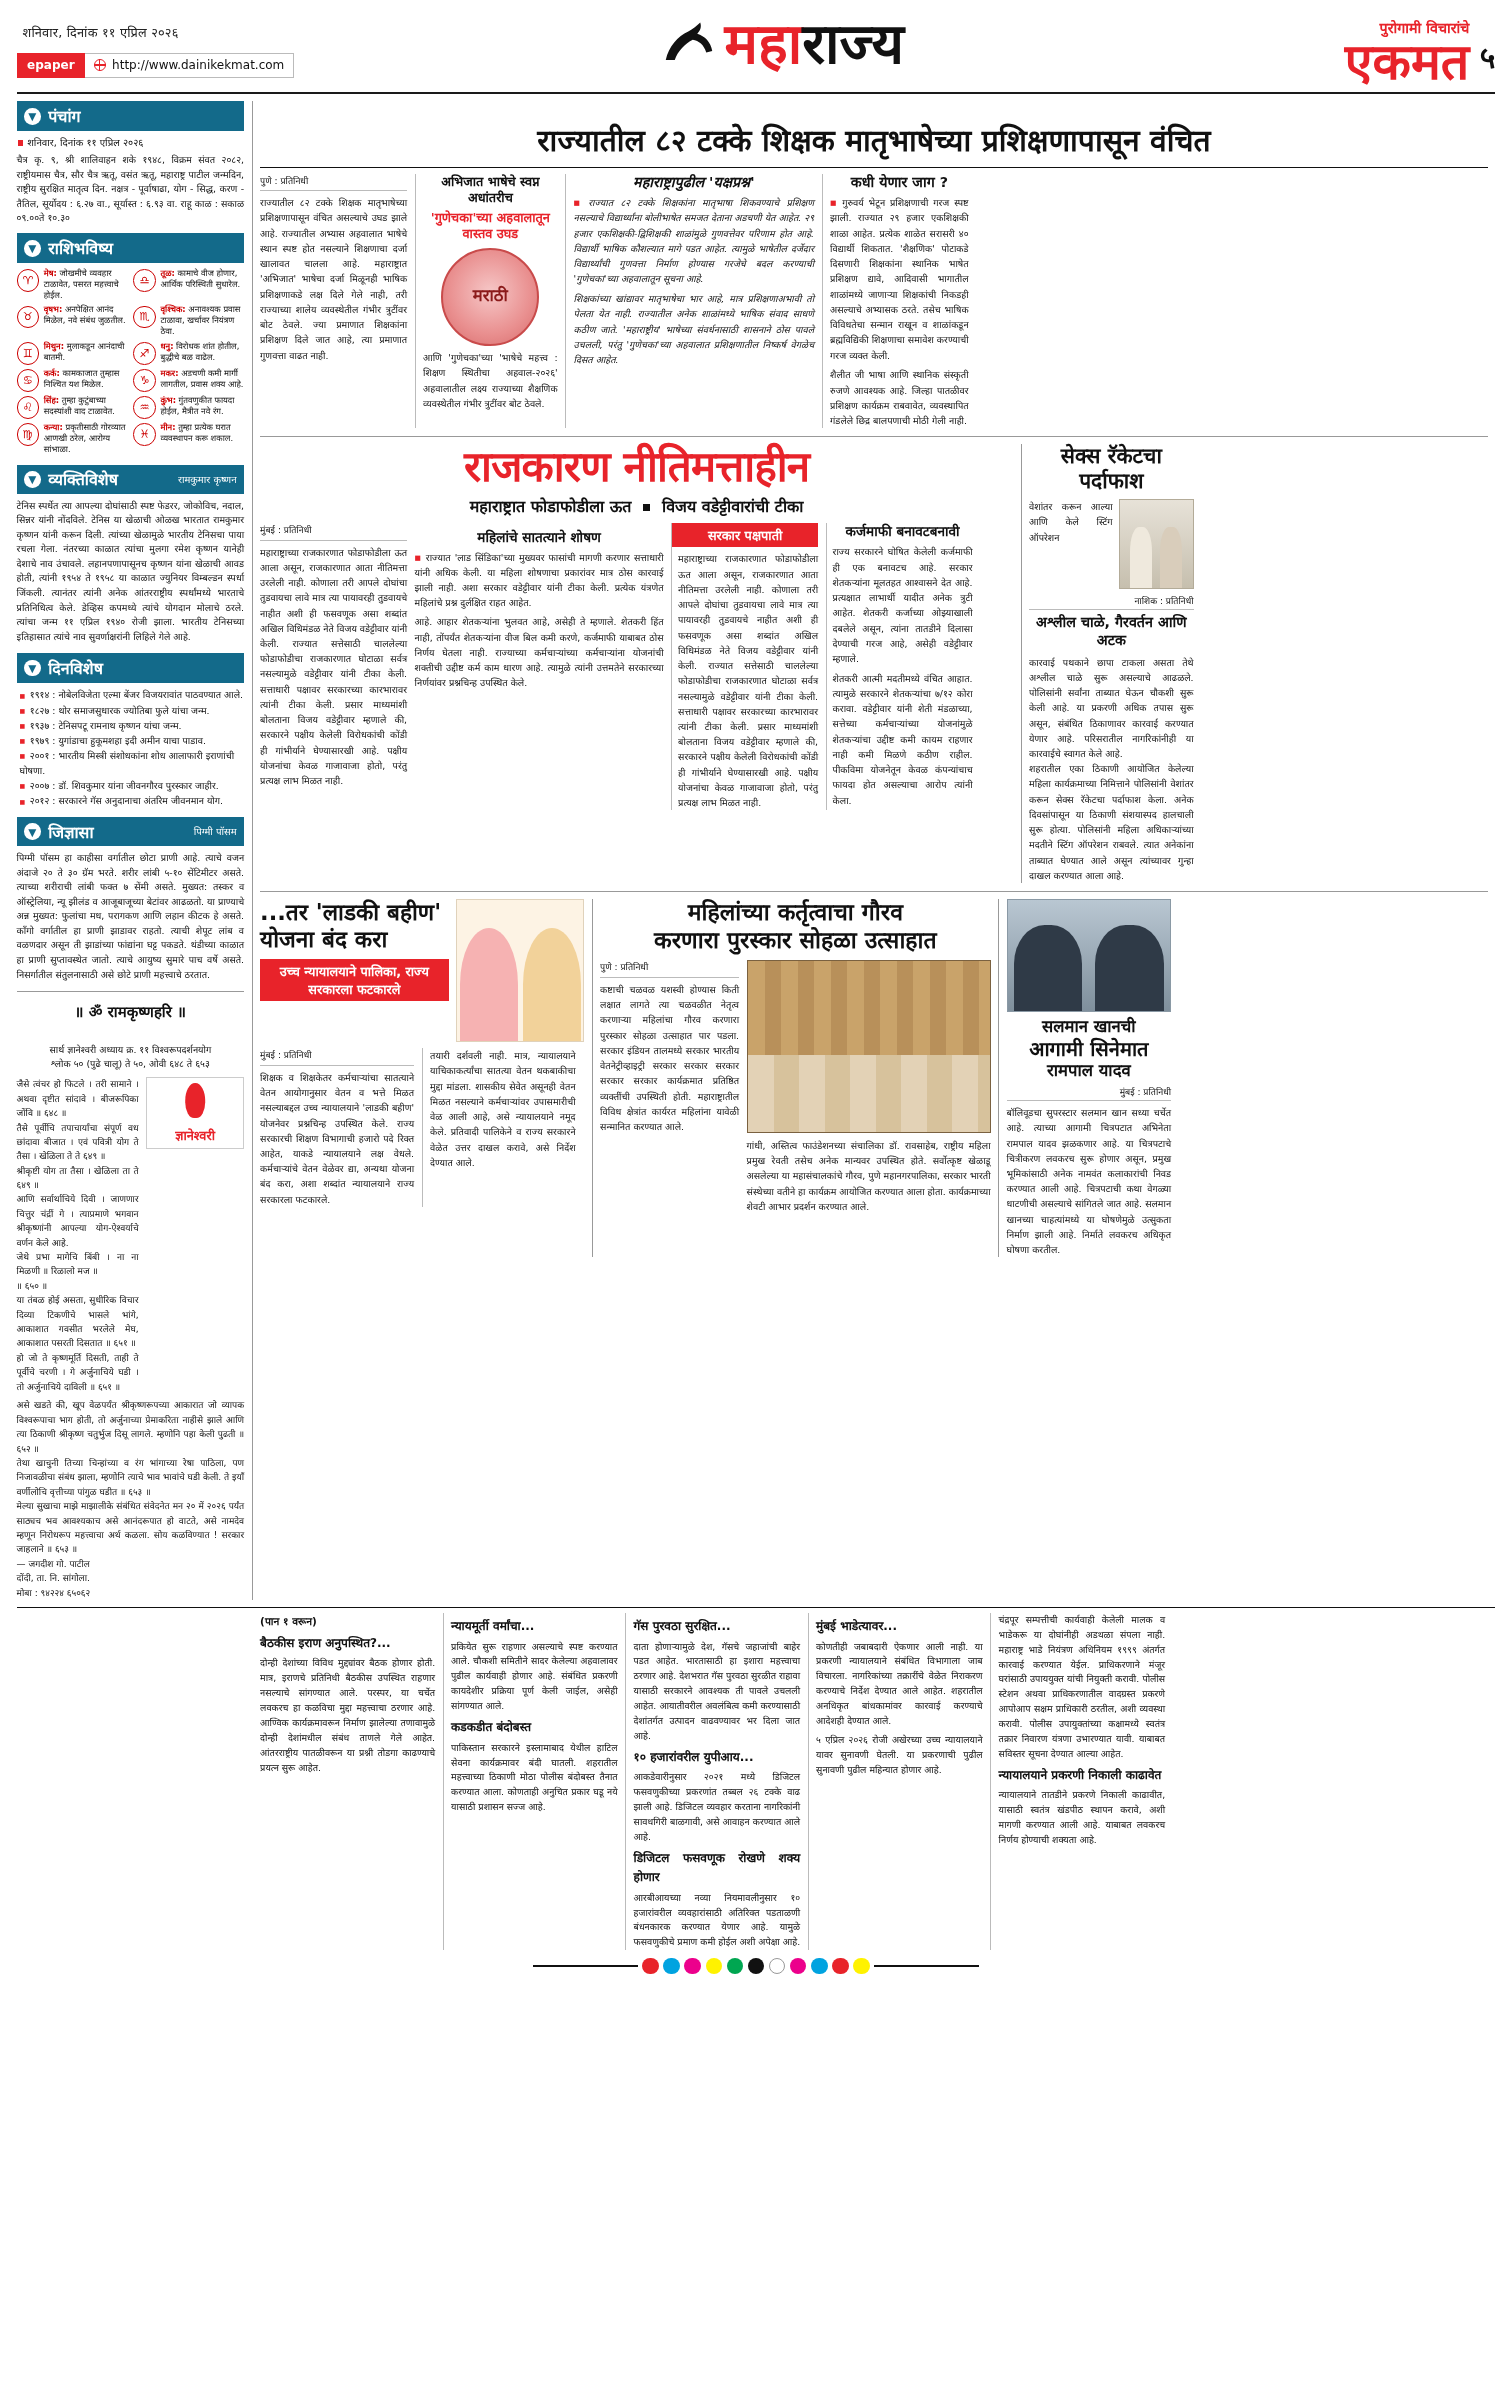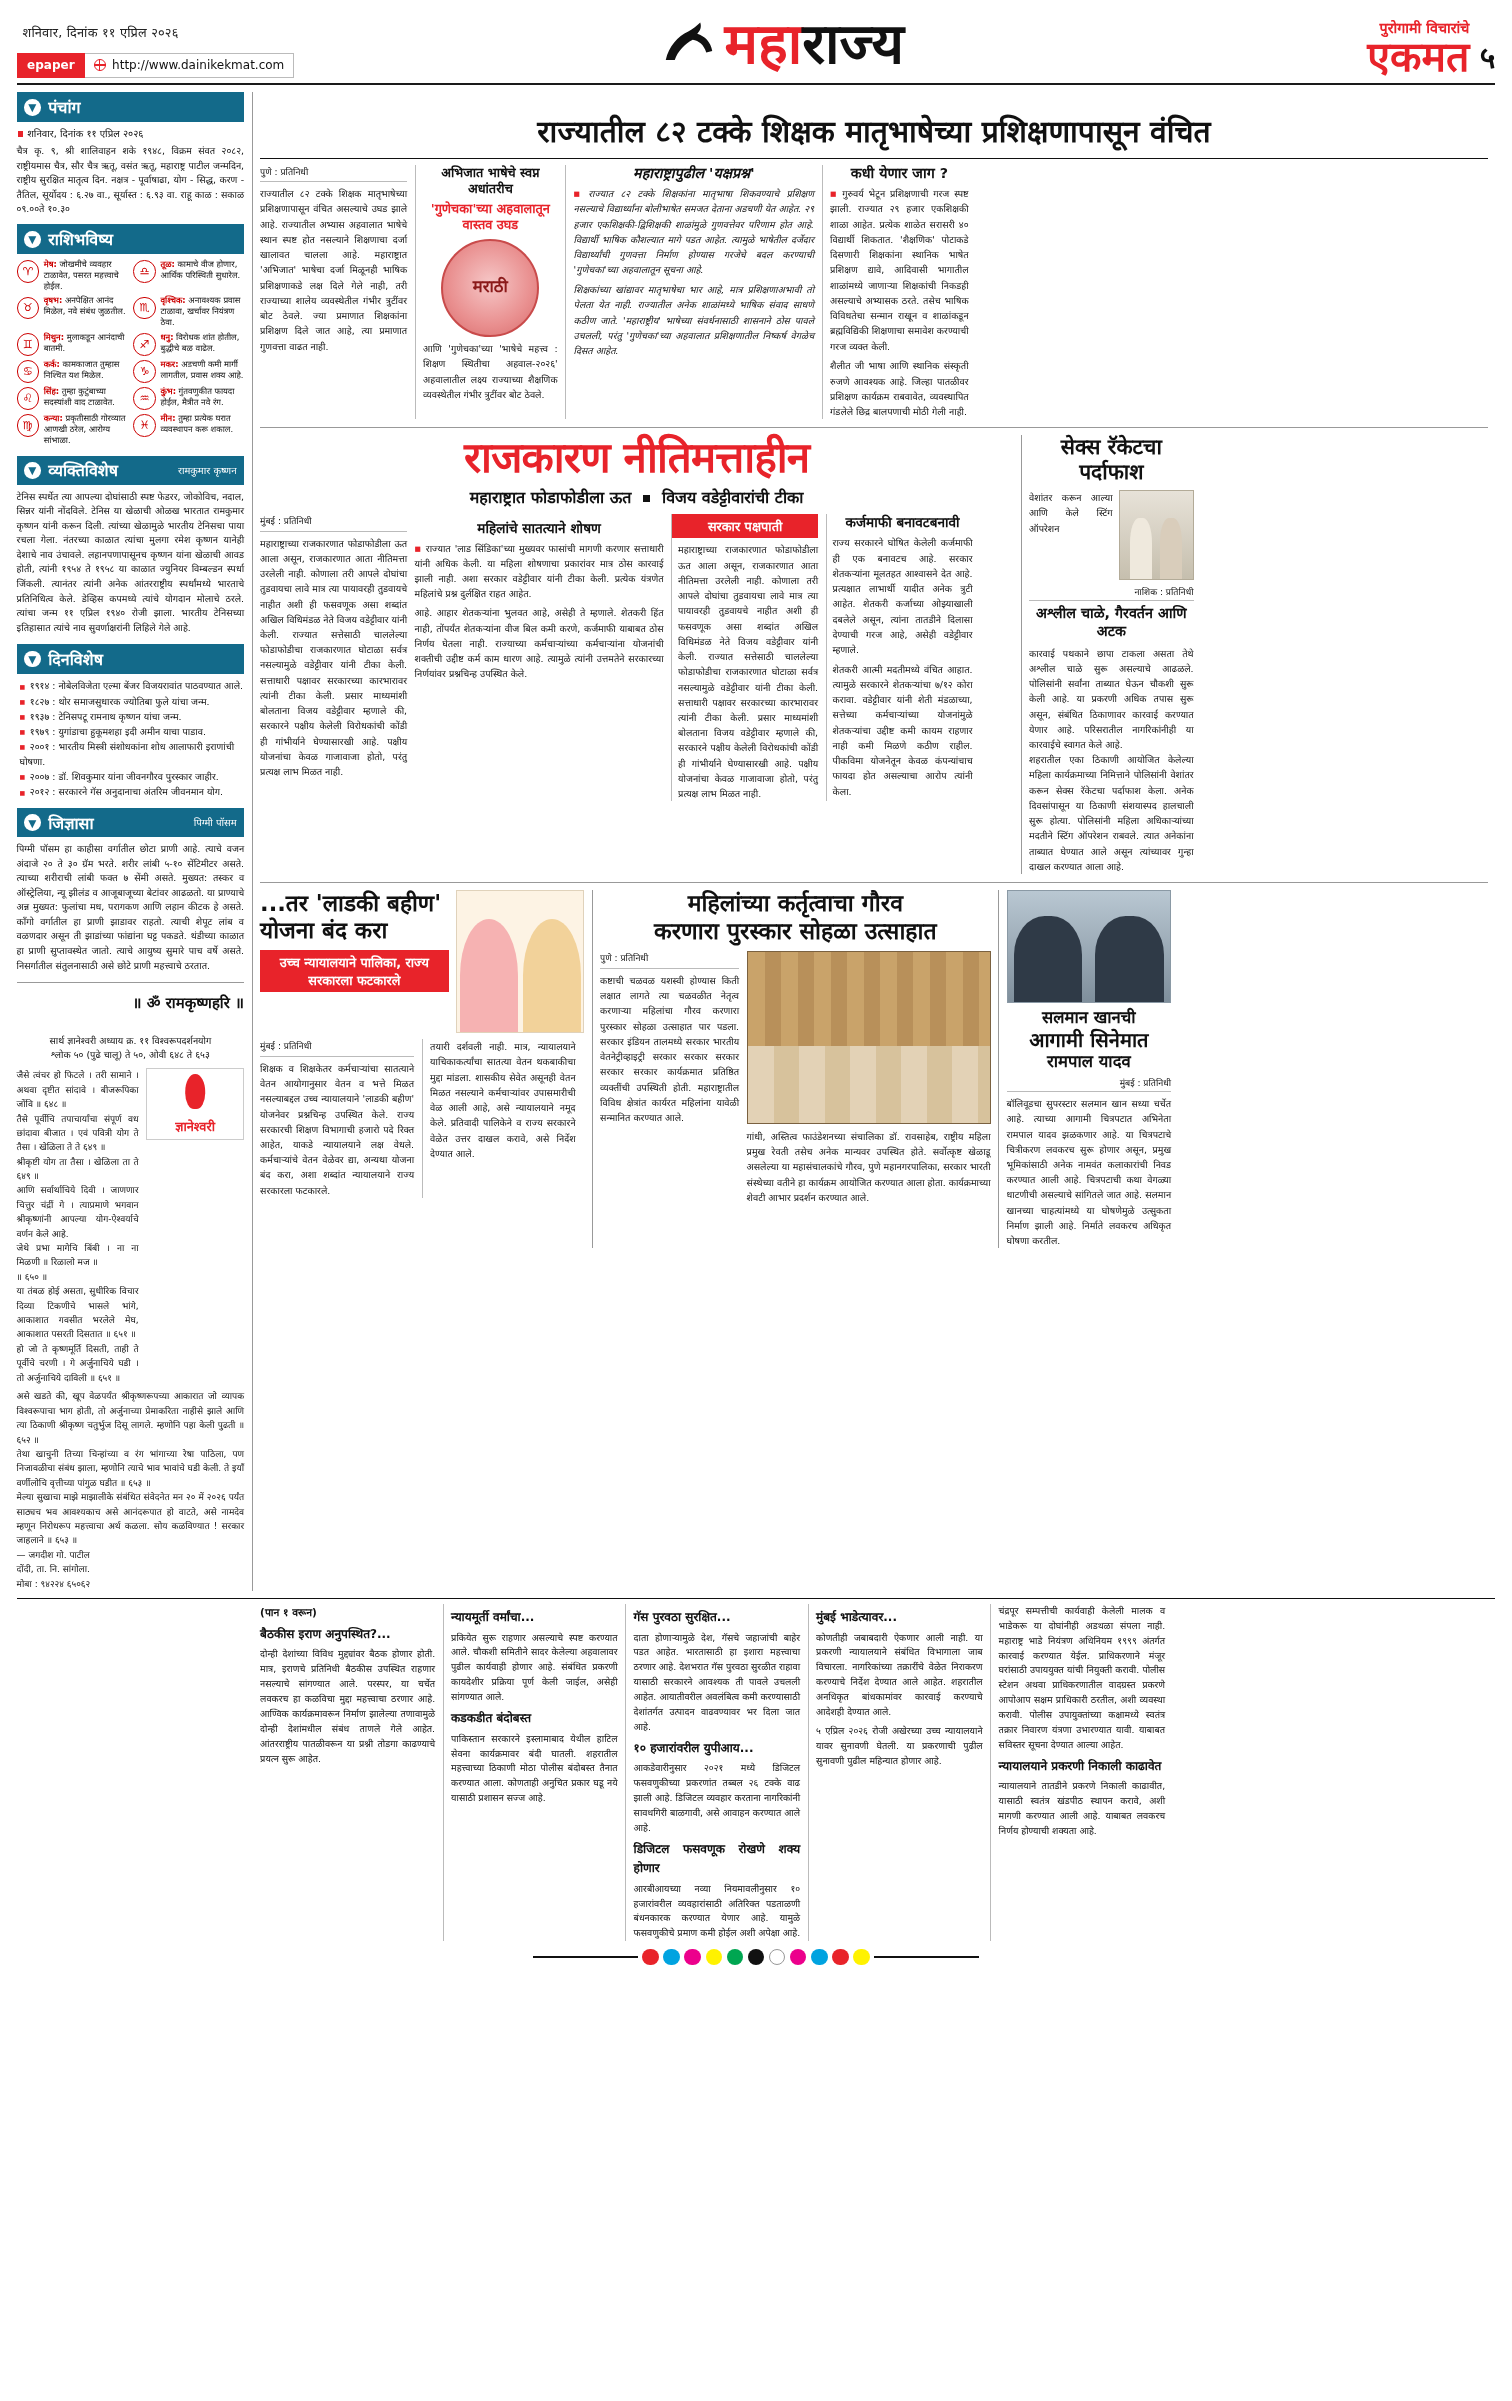--- a/index.html
+++ b/index.html
@@ -54,21 +54,21 @@
   .horse { width: 56px; height: 45px; position: relative; }
   .logo-text {
     font-size: 56px; font-weight: bold; line-height: .95;
     font-family: "DejaVu Sans", sans-serif;
   }
   .logo-text .red { color: #e8232a; }
   .logo-text .blk { color: #111; }
 
   .mh-right { width: 324px; text-align: right; padding-top: 6px; display:flex; align-items:flex-start; justify-content:flex-end; gap:10.5px;}
   .slogan { color:#e8232a; font-size: 14.3px; font-weight:bold; line-height:1.25;}
-  .ekmat { color:#e8232a; font-size: 41px; font-weight:bold; line-height:1; }
+  .ekmat { color:#e8232a; font-size: 50px; font-weight:bold; line-height:1; }
   .pageno { font-size: 30px; color:#111; font-weight:bold; padding-top:16.6px;}
 
   
   .body-grid { display: flex; gap: 0; margin-top: 7.5px; }
   .col-left { width: 236px; border-right: 0.8px solid #999; padding-right: 7.5px; }
   .col-main { flex: 1; padding: 0 7.5px; }
 
   
   .sec-head {
     background: #136a8a;
@@ -98,21 +98,21 @@
     color:#c00; font-size:11.3px; margin-top:1.5px;
   }
   .rashi .tx { font-size: 8.3px; line-height:1.35; }
   .rashi .tx b { color:#c00; }
 
   .dinvishesh li { font-size: 9.4px; line-height:1.6; list-style:none; }
   .dinvishesh { padding-left: 3px; margin: 3px 0 0 0;}
   .dinvishesh li:before{content:"\25A0"; color:#e8232a; font-size:6px; vertical-align:middle; margin-right:4.5px;}
 
   
-  .ram-title { text-align:right; font-size:15px; font-weight:bold; margin: 9px 0 3px;}
+  .ram-title { text-align:center; font-size:15px; font-weight:bold; margin: 9px 0 3px;}
   .ram-sub { text-align:center; font-size:9.4px; line-height:1.5;}
   .gyaneshwar-box { display:flex; gap:7.5px; margin-top:6px; }
   .gyan-logo {
     width: 98px; height: 72px; border:0.8px solid #ccc; position:relative;
     display:flex;align-items:flex-end;justify-content:center;
     background: #fff;
   }
   .gyan-logo .nm { color:#e8232a; font-size:12.8px; font-weight:bold; padding-bottom:4.5px;}
   .gyan-logo .flame{position:absolute;top:4.5px;left:50%;transform:translateX(-50%);width:19.6px;height:35px;background:#e8232a;border-radius:50% 50% 45% 45%;}
 

